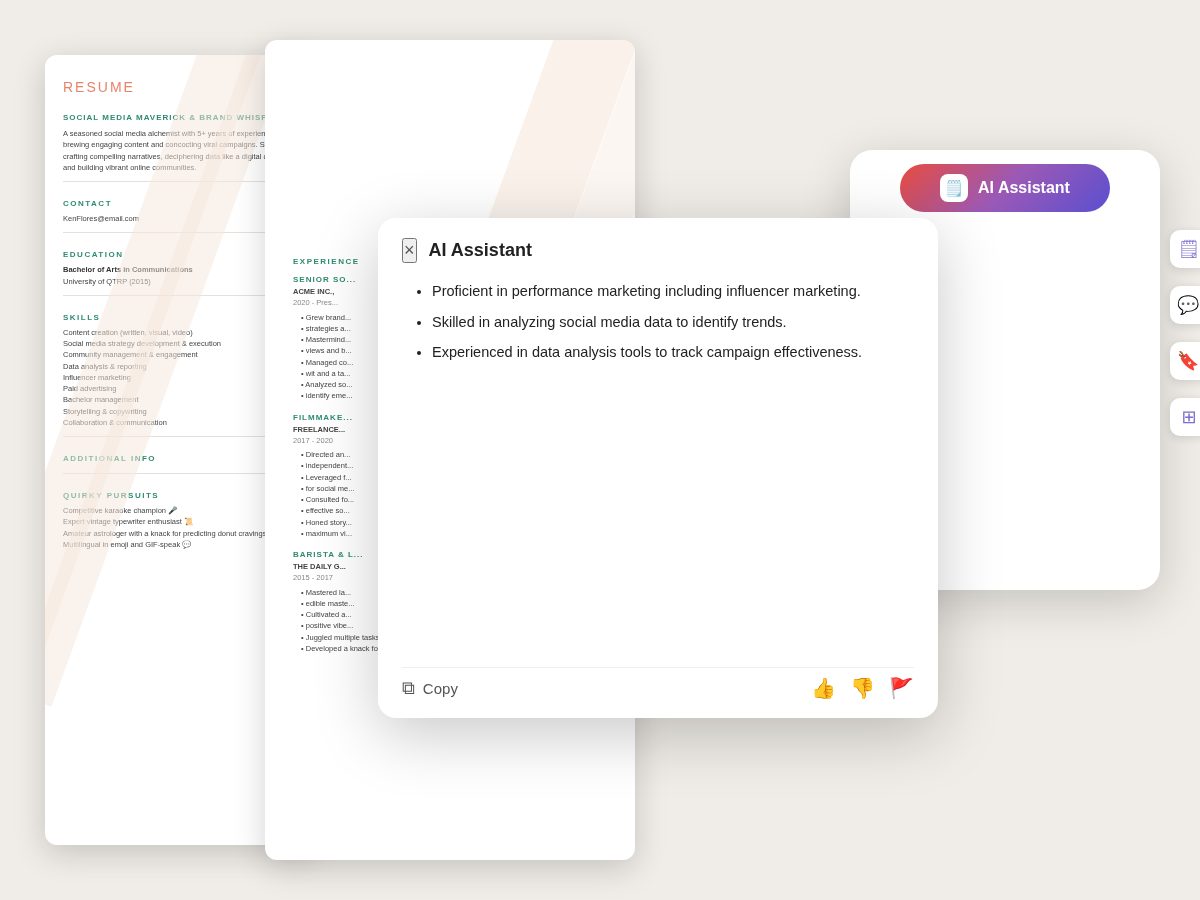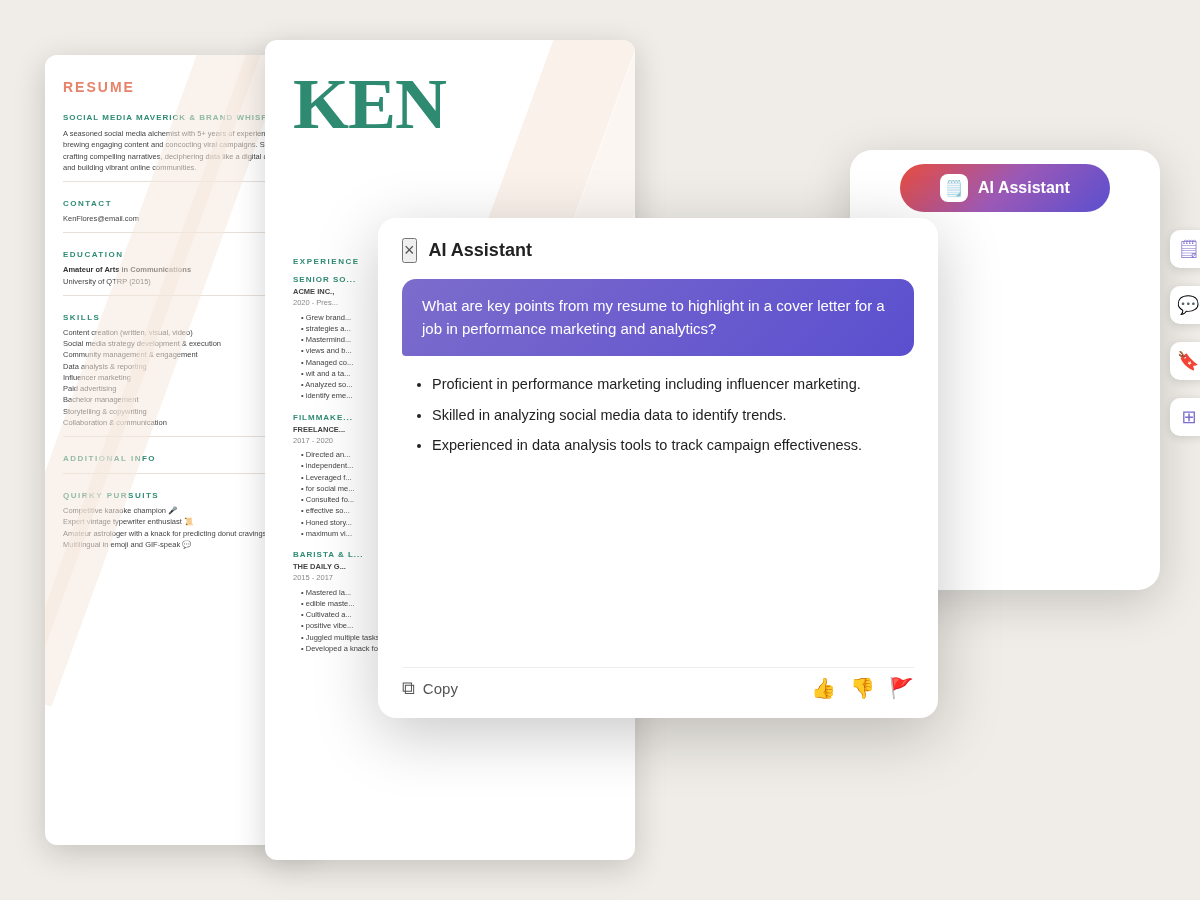--- a/index.html
+++ b/index.html
@@ -26,21 +26,21 @@
       z-index: 1;
     }
     .resume-card-inner {
       padding: 22px 18px;
       font-size: 8px;
       color: #333;
       line-height: 1.5;
     }
     .resume-title {
       font-size: 14px;
-      font-weight: 700;
+      font-weight: 400;
       color: #e8836a;
       letter-spacing: 2px;
       margin-bottom: 14px;
     }
     .resume-section-label {
       font-size: 8px;
       font-weight: 700;
       color: #2e8b72;
       letter-spacing: 1.5px;
       text-transform: uppercase;
@@ -303,21 +303,21 @@
     <div class="resume-text" style="margin-top:4px;">A seasoned social media alchemist with 5+ years of experience brewing engaging content and concocting viral campaigns. Skilled in crafting compelling narratives, deciphering data like a digital detective, and building vibrant online communities.</div>
 
     <hr class="resume-divider">
 
     <div class="resume-section-label">CONTACT</div>
     <div class="resume-text">KenFlores@email.com</div>
 
     <hr class="resume-divider">
 
     <div class="resume-section-label">EDUCATION</div>
-    <div class="resume-bold">Amateur of Arts in Communications</div>
+    <div class="resume-bold">Bachelor of Arts in Communications</div>
     <div class="resume-text">University of QTRP (2015)</div>
 
     <hr class="resume-divider">
 
     <div class="resume-section-label">SKILLS</div>
     <div id="skills-list">
         <div class="resume-text">Content creation (written, visual, video)</div>
         <div class="resume-text">Social media strategy development &amp; execution</div>
         <div class="resume-text">Community management &amp; engagement</div>
         <div class="resume-text">Data analysis &amp; reporting</div>
@@ -343,21 +343,21 @@
       </div>
   </div>
 </div>
 
 <div class="exp-card">
   <div class="name-card-deco">
     <div class="name-stripe1"></div>
     <div class="name-stripe2"></div>
   </div>
   <div class="name-text">
-    <span>KEN</span><br>
+    <br>
   </div>
 
   <div style="position:absolute; top:200px; left:28px; width:310px; font-size:7.5px; color:#333; line-height:1.5;">
     <div class="resume-section-label" style="font-size:8px; font-weight:700; color:#2e8b72; letter-spacing:1.5px; text-transform:uppercase; margin-bottom:6px;">EXPERIENCE</div>
     <div id="exp-jobs-list">
         <div style="margin-bottom: 10px;">
       <div style="font-size:8px;font-weight:700;color:#2e8b72;text-transform:uppercase;letter-spacing:1px;">SENIOR SO...</div>
       <div style="font-size:7.5px;font-weight:600;color:#444;">ACME INC.,</div>
       <div style="font-size:7.5px;color:#888;margin-bottom:3px;">2020 - Pres...</div>
       <div style="font-size:7.5px;color:#444;padding-left:8px;">• Grew brand...</div>
@@ -412,21 +412,20 @@
     <div class="ai-panel-icon-btn">⊞</div>
   </div>
 </div>
 
 <div class="ai-chat">
   <div class="chat-header">
     <button class="chat-close">×</button>
     <span class="chat-title">AI Assistant</span>
   </div>
 
-  <div class="chat-user-bubble">What are key points from my resume to highlight in a cover letter for a job in performance marketing and analytics?</div>
 
   <div class="chat-response">
     <ul id="response-list">
         <li>Proficient in performance marketing including influencer marketing.</li>
         <li>Skilled in analyzing social media data to identify trends.</li>
         <li>Experienced in data analysis tools to track campaign effectiveness.</li>
       </ul>
   </div>
 
   <div class="chat-footer">

